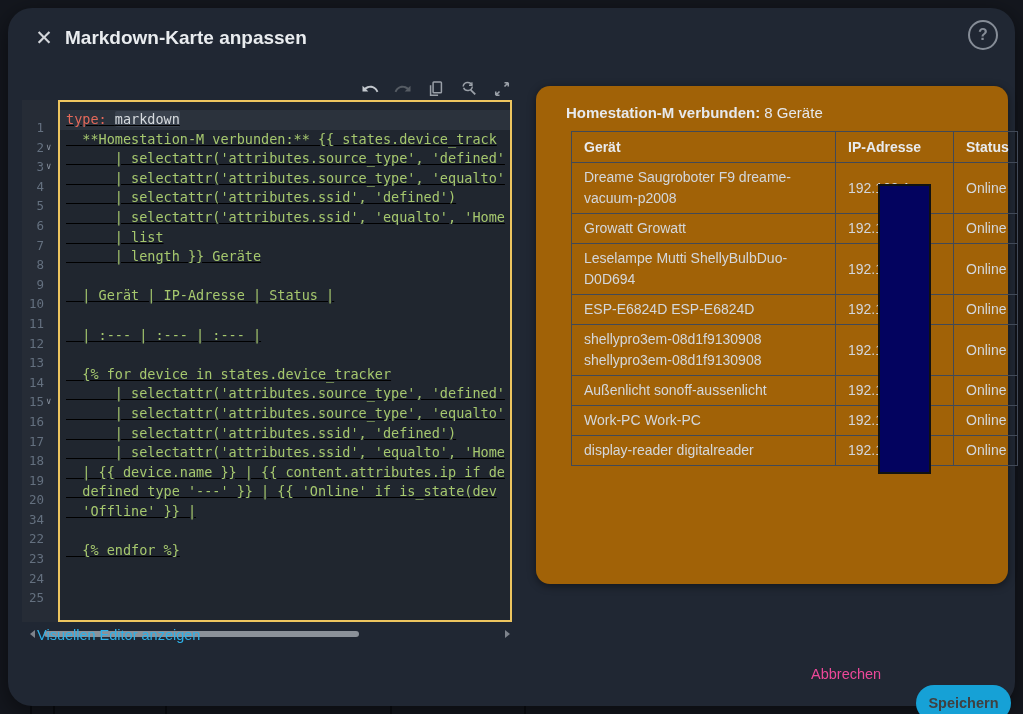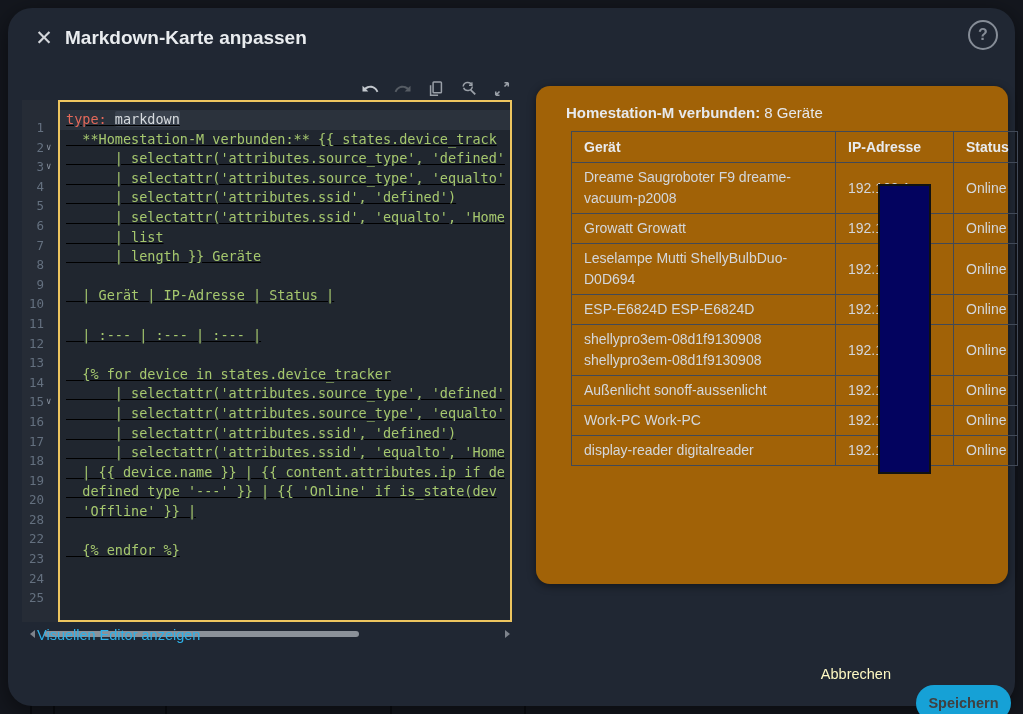--- a/index.html
+++ b/index.html
@@ -53,21 +53,21 @@
     font-size:14px;color:#d3d7dc;table-layout:fixed;margin-left:20px;}
   .ptable th,.ptable td{border:1px solid #414957;padding:4px 12px;text-align:left;vertical-align:middle;line-height:21px;}
   .ptable th{font-weight:700;color:#e8ebef;height:22px;}
   .col-device{width:264px;}.col-ip{width:118px;}.col-status{width:64px;}
   
   .redaction{position:absolute;left:870px;top:176px;width:53px;height:290px;
     background:#03035f;border:2px solid #111;box-sizing:border-box;z-index:5;}
   
   .visual-link{position:absolute;left:29px;top:619px;font-size:14.5px;font-weight:500;color:#2eb1e8;cursor:pointer;}
   .cancel-btn{position:absolute;left:803px;top:650px;width:80px;height:32px;font-size:14.5px;font-weight:500;
-    color:#fef9c3;line-height:32px;text-align:right;cursor:pointer;}
+    color:#ec4899;line-height:32px;text-align:left;cursor:pointer;}
   .save-btn{position:absolute;left:908px;top:648px;width:95px;height:36px;background:#16a1d6;
     border-radius:18px;color:#404040;font-size:14.5px;font-weight:600;line-height:36px;text-align:center;cursor:pointer;margin-top:29px;}
 </style>
 </head>
 <body>
 
 <div class="backdrop">
   <div class="bg-line" style="left:30px"></div>
   <div class="bg-line" style="left:53px"></div>
   <div class="bg-line" style="left:165px"></div>
@@ -192,21 +192,21 @@
         </div>
         <div class="gut-row">
           <span>19</span>
           <span class="nofold"></span>
         </div>
         <div class="gut-row">
           <span>20</span>
           <span class="nofold"></span>
         </div>
         <div class="gut-row">
-          <span>28</span>
+          <span>34</span>
           <span class="nofold"></span>
         </div>
         <div class="gut-row">
           <span>22</span>
           <span class="nofold"></span>
         </div>
         <div class="gut-row">
           <span>23</span>
           <span class="nofold"></span>
         </div>

